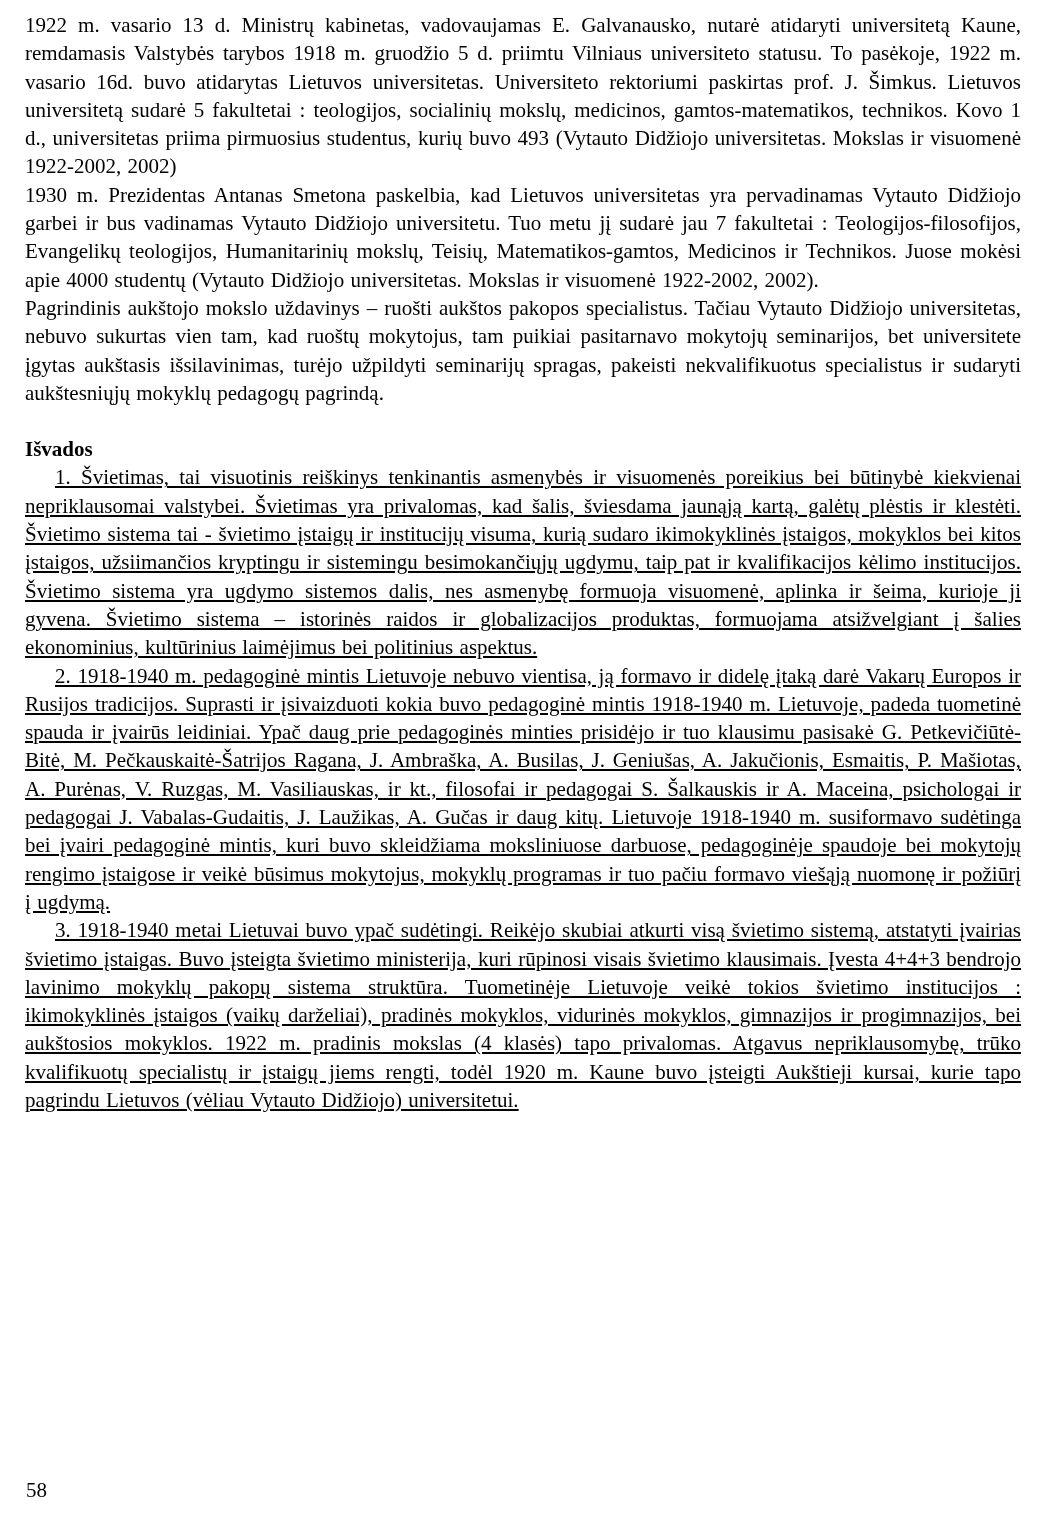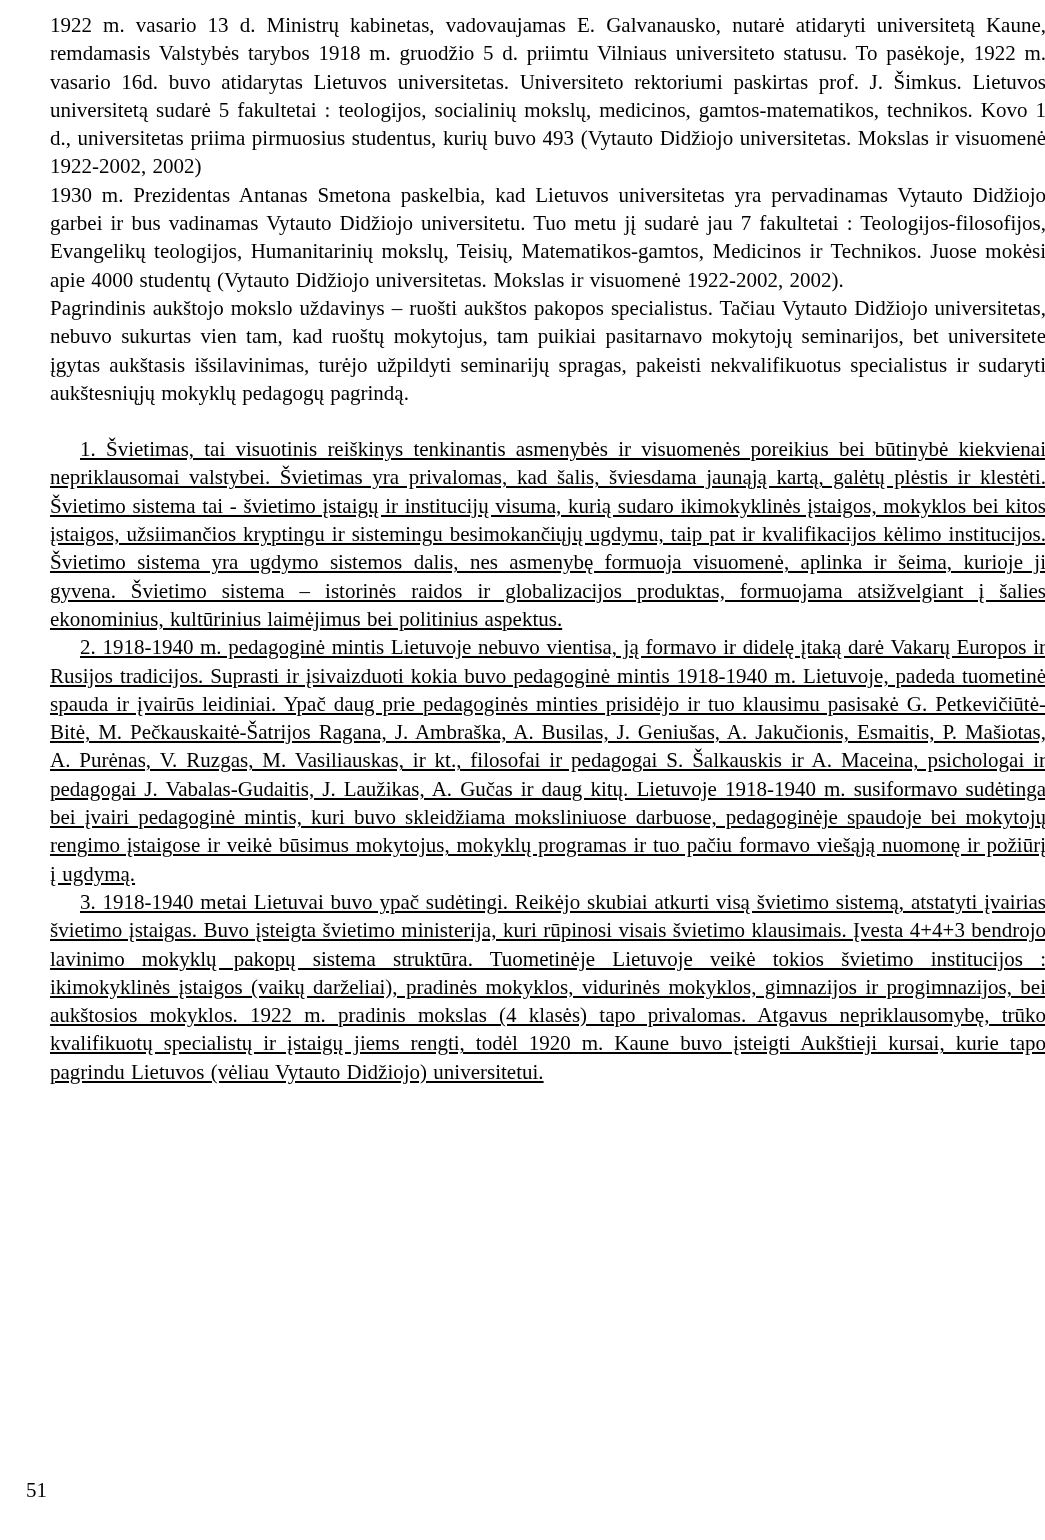--- a/index.html
+++ b/index.html
@@ -10,21 +10,20 @@
     position: relative;
     font-family: "Liberation Serif", serif;
     color: #000000;
     overflow: hidden;
   }
   .page-body {
     position: absolute;
     left: 25px;
     top: 11px;
     width: 996px;
-    margin-left: 25px;
   }
   .par {
     font-size: 21px;
     line-height: 28.3px;
     text-align: justify;
     word-spacing: 0.05em;
   }
   .blank-line { height: 28px; }
   .section-heading {
     font-size: 21px;
@@ -44,19 +43,20 @@
 </head>
 <body>
 
 <div class="page-body">
   <p class="par">1922 m. vasario 13 d. Ministrų kabinetas, vadovaujamas E. Galvanausko, nutarė atidaryti universitetą Kaune, remdamasis Valstybės tarybos 1918 m. gruodžio 5 d. priimtu Vilniaus universiteto statusu. To pasėkoje, 1922 m. vasario 16d. buvo atidarytas Lietuvos universitetas. Universiteto rektoriumi paskirtas prof. J. Šimkus. Lietuvos universitetą sudarė 5 fakultetai : teologijos, socialinių mokslų, medicinos, gamtos-matematikos, technikos. Kovo 1 d., universitetas priima pirmuosius studentus, kurių buvo 493 (Vytauto Didžiojo universitetas. Mokslas ir visuomenė 1922-2002, 2002)</p>
   <p class="par">1930 m. Prezidentas Antanas Smetona paskelbia, kad Lietuvos universitetas yra pervadinamas Vytauto Didžiojo garbei ir bus vadinamas Vytauto Didžiojo universitetu. Tuo metu jį sudarė jau 7 fakultetai : Teologijos-filosofijos, Evangelikų teologijos, Humanitarinių mokslų, Teisių, Matematikos-gamtos, Medicinos ir Technikos. Juose mokėsi apie 4000 studentų (Vytauto Didžiojo universitetas. Mokslas ir visuomenė 1922-2002, 2002).</p>
   <p class="par">Pagrindinis aukštojo mokslo uždavinys – ruošti aukštos pakopos specialistus. Tačiau Vytauto Didžiojo universitetas, nebuvo sukurtas vien tam, kad ruoštų mokytojus, tam puikiai pasitarnavo mokytojų seminarijos, bet universitete įgytas aukštasis išsilavinimas, turėjo užpildyti seminarijų spragas, pakeisti nekvalifikuotus specialistus ir sudaryti aukštesniųjų mokyklų pedagogų pagrindą.</p>
 
   <div class="blank-line"></div>
 
+  <h2 class="section-heading">Išvados</h2>
 
   <p class="par numbered">1.  Švietimas, tai visuotinis reiškinys tenkinantis asmenybės ir visuomenės poreikius bei būtinybė kiekvienai nepriklausomai valstybei. Švietimas yra privalomas, kad šalis, šviesdama jaunąją kartą, galėtų plėstis ir klestėti. Švietimo sistema tai -  švietimo įstaigų ir institucijų visuma, kurią sudaro ikimokyklinės įstaigos, mokyklos bei kitos įstaigos, užsiimančios kryptingu ir sistemingu besimokančiųjų ugdymu, taip pat ir kvalifikacijos kėlimo institucijos. Švietimo sistema yra ugdymo sistemos dalis, nes asmenybę  formuoja visuomenė, aplinka ir šeima, kurioje ji gyvena. Švietimo sistema – istorinės raidos ir globalizacijos produktas, formuojama atsižvelgiant į šalies ekonominius, kultūrinius laimėjimus bei politinius aspektus.</p>
   <p class="par numbered">2.  1918-1940 m. pedagoginė mintis Lietuvoje nebuvo vientisa, ją formavo ir didelę įtaką darė Vakarų Europos ir Rusijos tradicijos. Suprasti ir įsivaizduoti kokia buvo pedagoginė mintis 1918-1940 m. Lietuvoje, padeda tuometinė spauda ir įvairūs leidiniai. Ypač daug prie pedagoginės minties prisidėjo ir tuo klausimu pasisakė G. Petkevičiūtė-Bitė, M. Pečkauskaitė-Šatrijos Ragana,  J. Ambraška, A. Busilas, J. Geniušas, A. Jakučionis, Esmaitis, P. Mašiotas, A. Purėnas, V. Ruzgas, M. Vasiliauskas, ir kt., filosofai ir pedagogai S. Šalkauskis ir A. Maceina, psichologai ir pedagogai J. Vabalas-Gudaitis, J. Laužikas, A. Gučas ir daug kitų. Lietuvoje 1918-1940 m. susiformavo sudėtinga bei įvairi pedagoginė mintis, kuri buvo skleidžiama moksliniuose darbuose, pedagoginėje spaudoje bei mokytojų rengimo įstaigose ir veikė būsimus mokytojus, mokyklų programas ir tuo pačiu formavo viešąją nuomonę ir požiūrį į ugdymą.</p>
   <p class="par numbered">3.  1918-1940 metai Lietuvai buvo ypač sudėtingi. Reikėjo skubiai atkurti visą švietimo sistemą, atstatyti įvairias švietimo įstaigas. Buvo įsteigta švietimo ministerija, kuri rūpinosi visais švietimo klausimais.  Įvesta 4+4+3 bendrojo lavinimo mokyklų pakopų sistema struktūra. Tuometinėje Lietuvoje veikė tokios švietimo institucijos : ikimokyklinės įstaigos (vaikų darželiai), pradinės mokyklos, vidurinės mokyklos, gimnazijos ir progimnazijos, bei aukštosios mokyklos. 1922 m. pradinis mokslas (4 klasės) tapo privalomas. Atgavus nepriklausomybę, trūko kvalifikuotų specialistų ir įstaigų jiems rengti, todėl 1920 m. Kaune buvo įsteigti Aukštieji kursai, kurie tapo pagrindu Lietuvos (vėliau Vytauto Didžiojo)  universitetui.</p>
 </div>
 
-<div class="page-number">51</div>
+<div class="page-number">58</div>
 
 </body></html>

